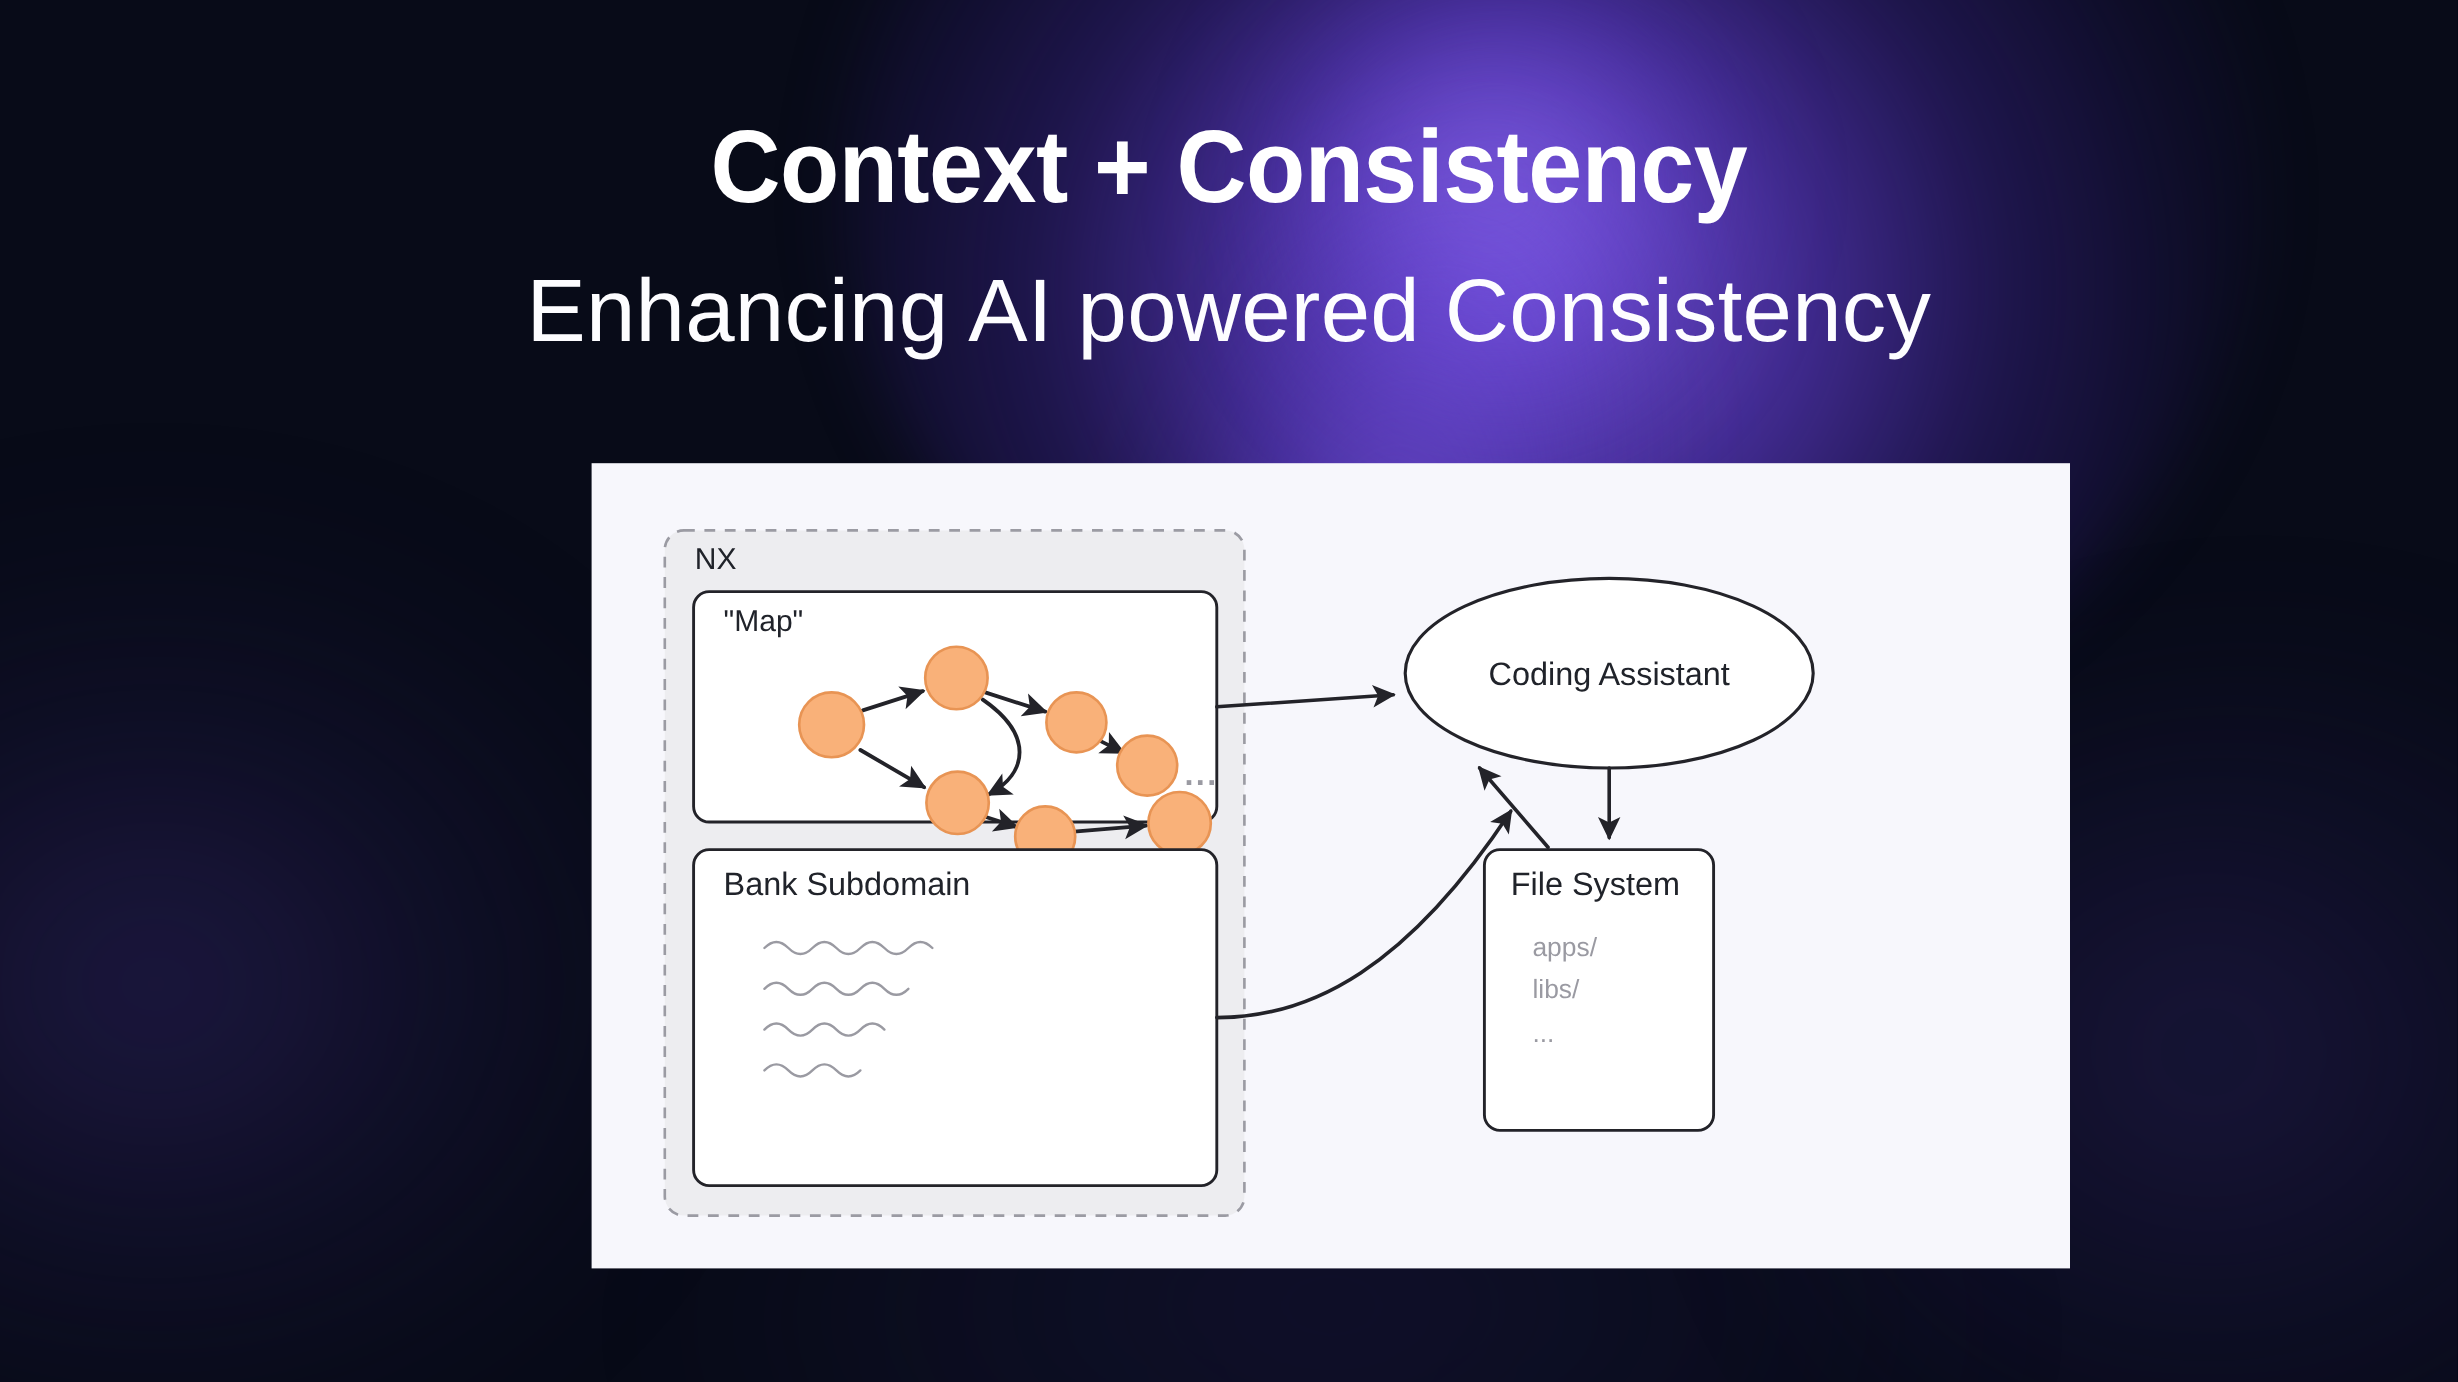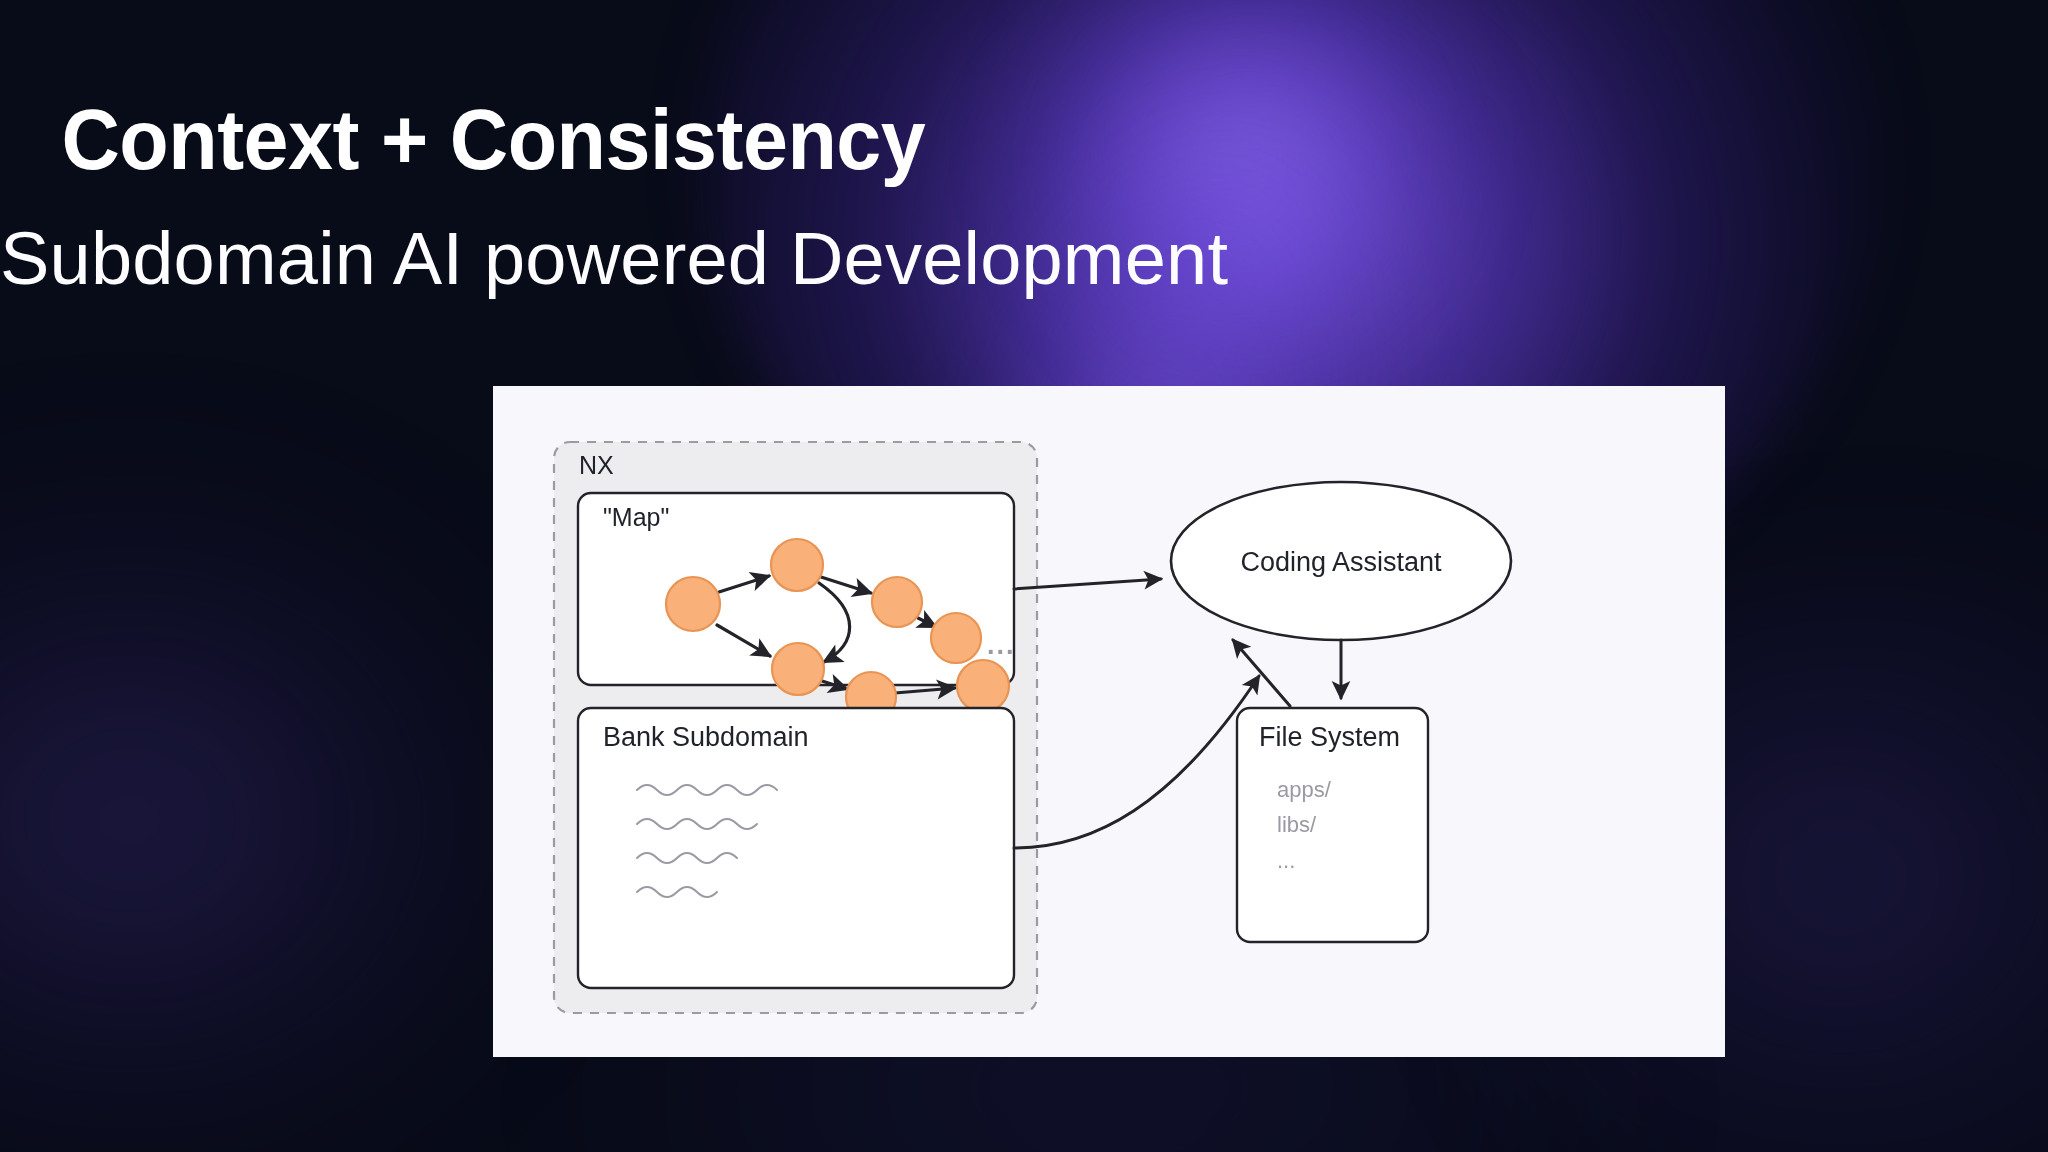--- a/index.html
+++ b/index.html
@@ -81,21 +81,21 @@
         rgba(40,30,98,0.26) 0%,
         rgba(0,0,0,0) 72%);
     filter:blur(60px);
   }
 
   
   #heading-block {
     position:absolute;
     left:0; top:96px;
     width:2048px;
-    text-align:left;
+    text-align:center;
     z-index:5;
   }
   #title {
     color:#FFFFFF;
     font-weight:700;
     font-size:86px;
     line-height:1.0;
     letter-spacing:-0.5px;
     font-stretch:condensed;
     transform:scaleX(0.94);
@@ -131,21 +131,21 @@
 
   <div class="glow" id="glow-main"></div>
   <div class="glow" id="glow-core"></div>
   <div class="glow" id="glow-streak"></div>
   <div class="glow" id="glow-left"></div>
   <div class="glow" id="glow-right"></div>
   <div class="glow" id="glow-bottom"></div>
 
   <div id="heading-block">
     <div id="title">Context + Consistency</div>
-    <div id="subtitle">Subdomain AI powered Development</div>
+    <div id="subtitle">Enhancing AI powered Consistency</div>
   </div>
 
   <div id="diagram-panel">
     <svg id="diagram-svg" viewBox="0 0 1064 671" xmlns="http://www.w3.org/2000/svg">
 
       <defs>
         <marker id="arw" viewBox="0 0 12 12" refX="10" refY="6" markerWidth="7.2" markerHeight="7.2" orient="auto-start-reverse">
           <path d="M 0.5 0.8 L 11.2 6 L 0.5 11.2 L 3.0 6 Z" fill="#232329"></path>
         </marker>
       </defs>

